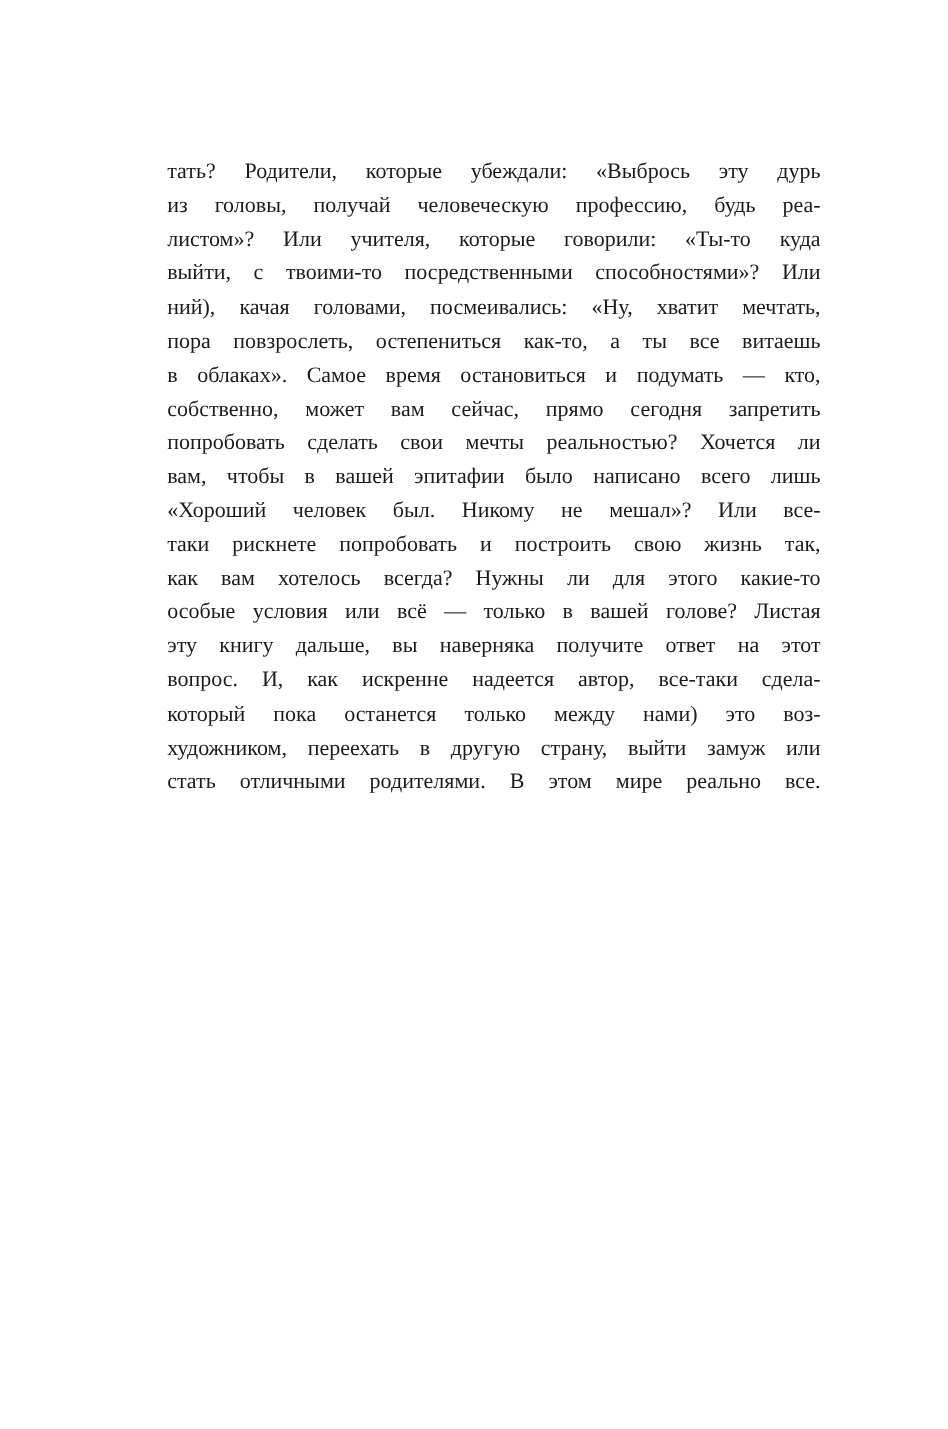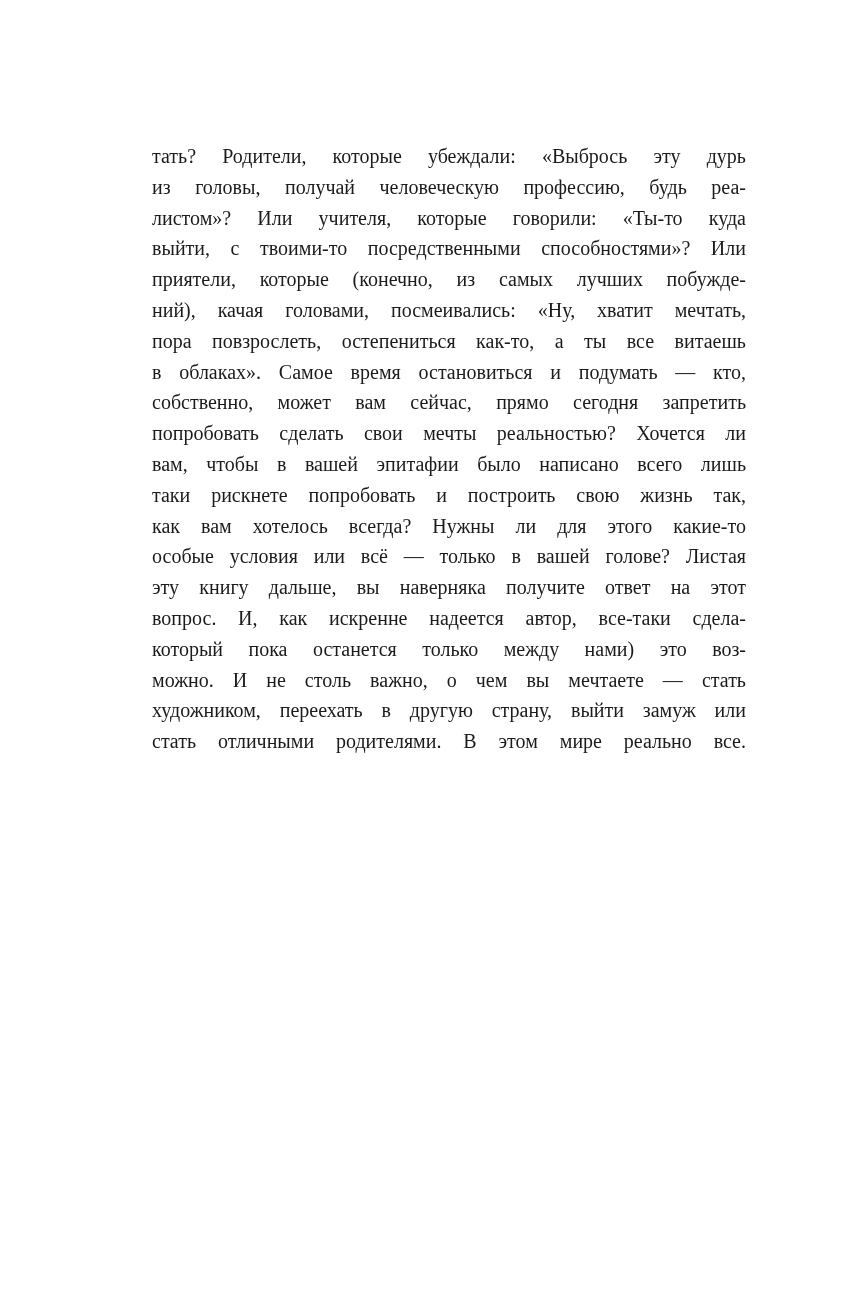--- a/index.html
+++ b/index.html
@@ -38,30 +38,29 @@
 </style>
 </head>
 <body>
 
 <div class="book-page">
   <div class="text-block">
     <div class="text-line">тать? Родители, которые убеждали: «Выбрось эту дурь</div>
     <div class="text-line">из головы, получай человеческую профессию, будь реа-</div>
     <div class="text-line">листом»? Или учителя, которые говорили: «Ты-то куда</div>
     <div class="text-line">выйти, с твоими-то посредственными способностями»? Или</div>
-    <div class="text-line">приятели, которые (конечно, из самых лучших побужде-</div>
     <div class="text-line">ний), качая головами, посмеивались: «Ну, хватит мечтать,</div>
     <div class="text-line">пора повзрослеть, остепениться как-то, а ты все витаешь</div>
     <div class="text-line">в облаках». Самое время остановиться и подумать — кто,</div>
     <div class="text-line">собственно, может вам сейчас, прямо сегодня запретить</div>
     <div class="text-line">попробовать сделать свои мечты реальностью? Хочется ли</div>
     <div class="text-line">вам, чтобы в вашей эпитафии было написано всего лишь</div>
+    <div class="text-line">«Хороший человек был. Никому не мешал»? Или все-</div>
     <div class="text-line">таки рискнете попробовать и построить свою жизнь так,</div>
     <div class="text-line">как вам хотелось всегда? Нужны ли для этого какие-то</div>
     <div class="text-line">особые условия или всё — только в вашей голове? Листая</div>
     <div class="text-line">эту книгу дальше, вы наверняка получите ответ на этот</div>
     <div class="text-line">вопрос. И, как искренне надеется автор, все-таки сдела-</div>
     <div class="text-line">который пока останется только между нами) это воз-</div>
-    <div class="text-line">можно. И не столь важно, о чем вы мечтаете — стать</div>
     <div class="text-line">художником, переехать в другую страну, выйти замуж или</div>
     <div class="text-line">стать отличными родителями. В этом мире реально все.</div>
   </div>
 </div>
 
 </body></html>

